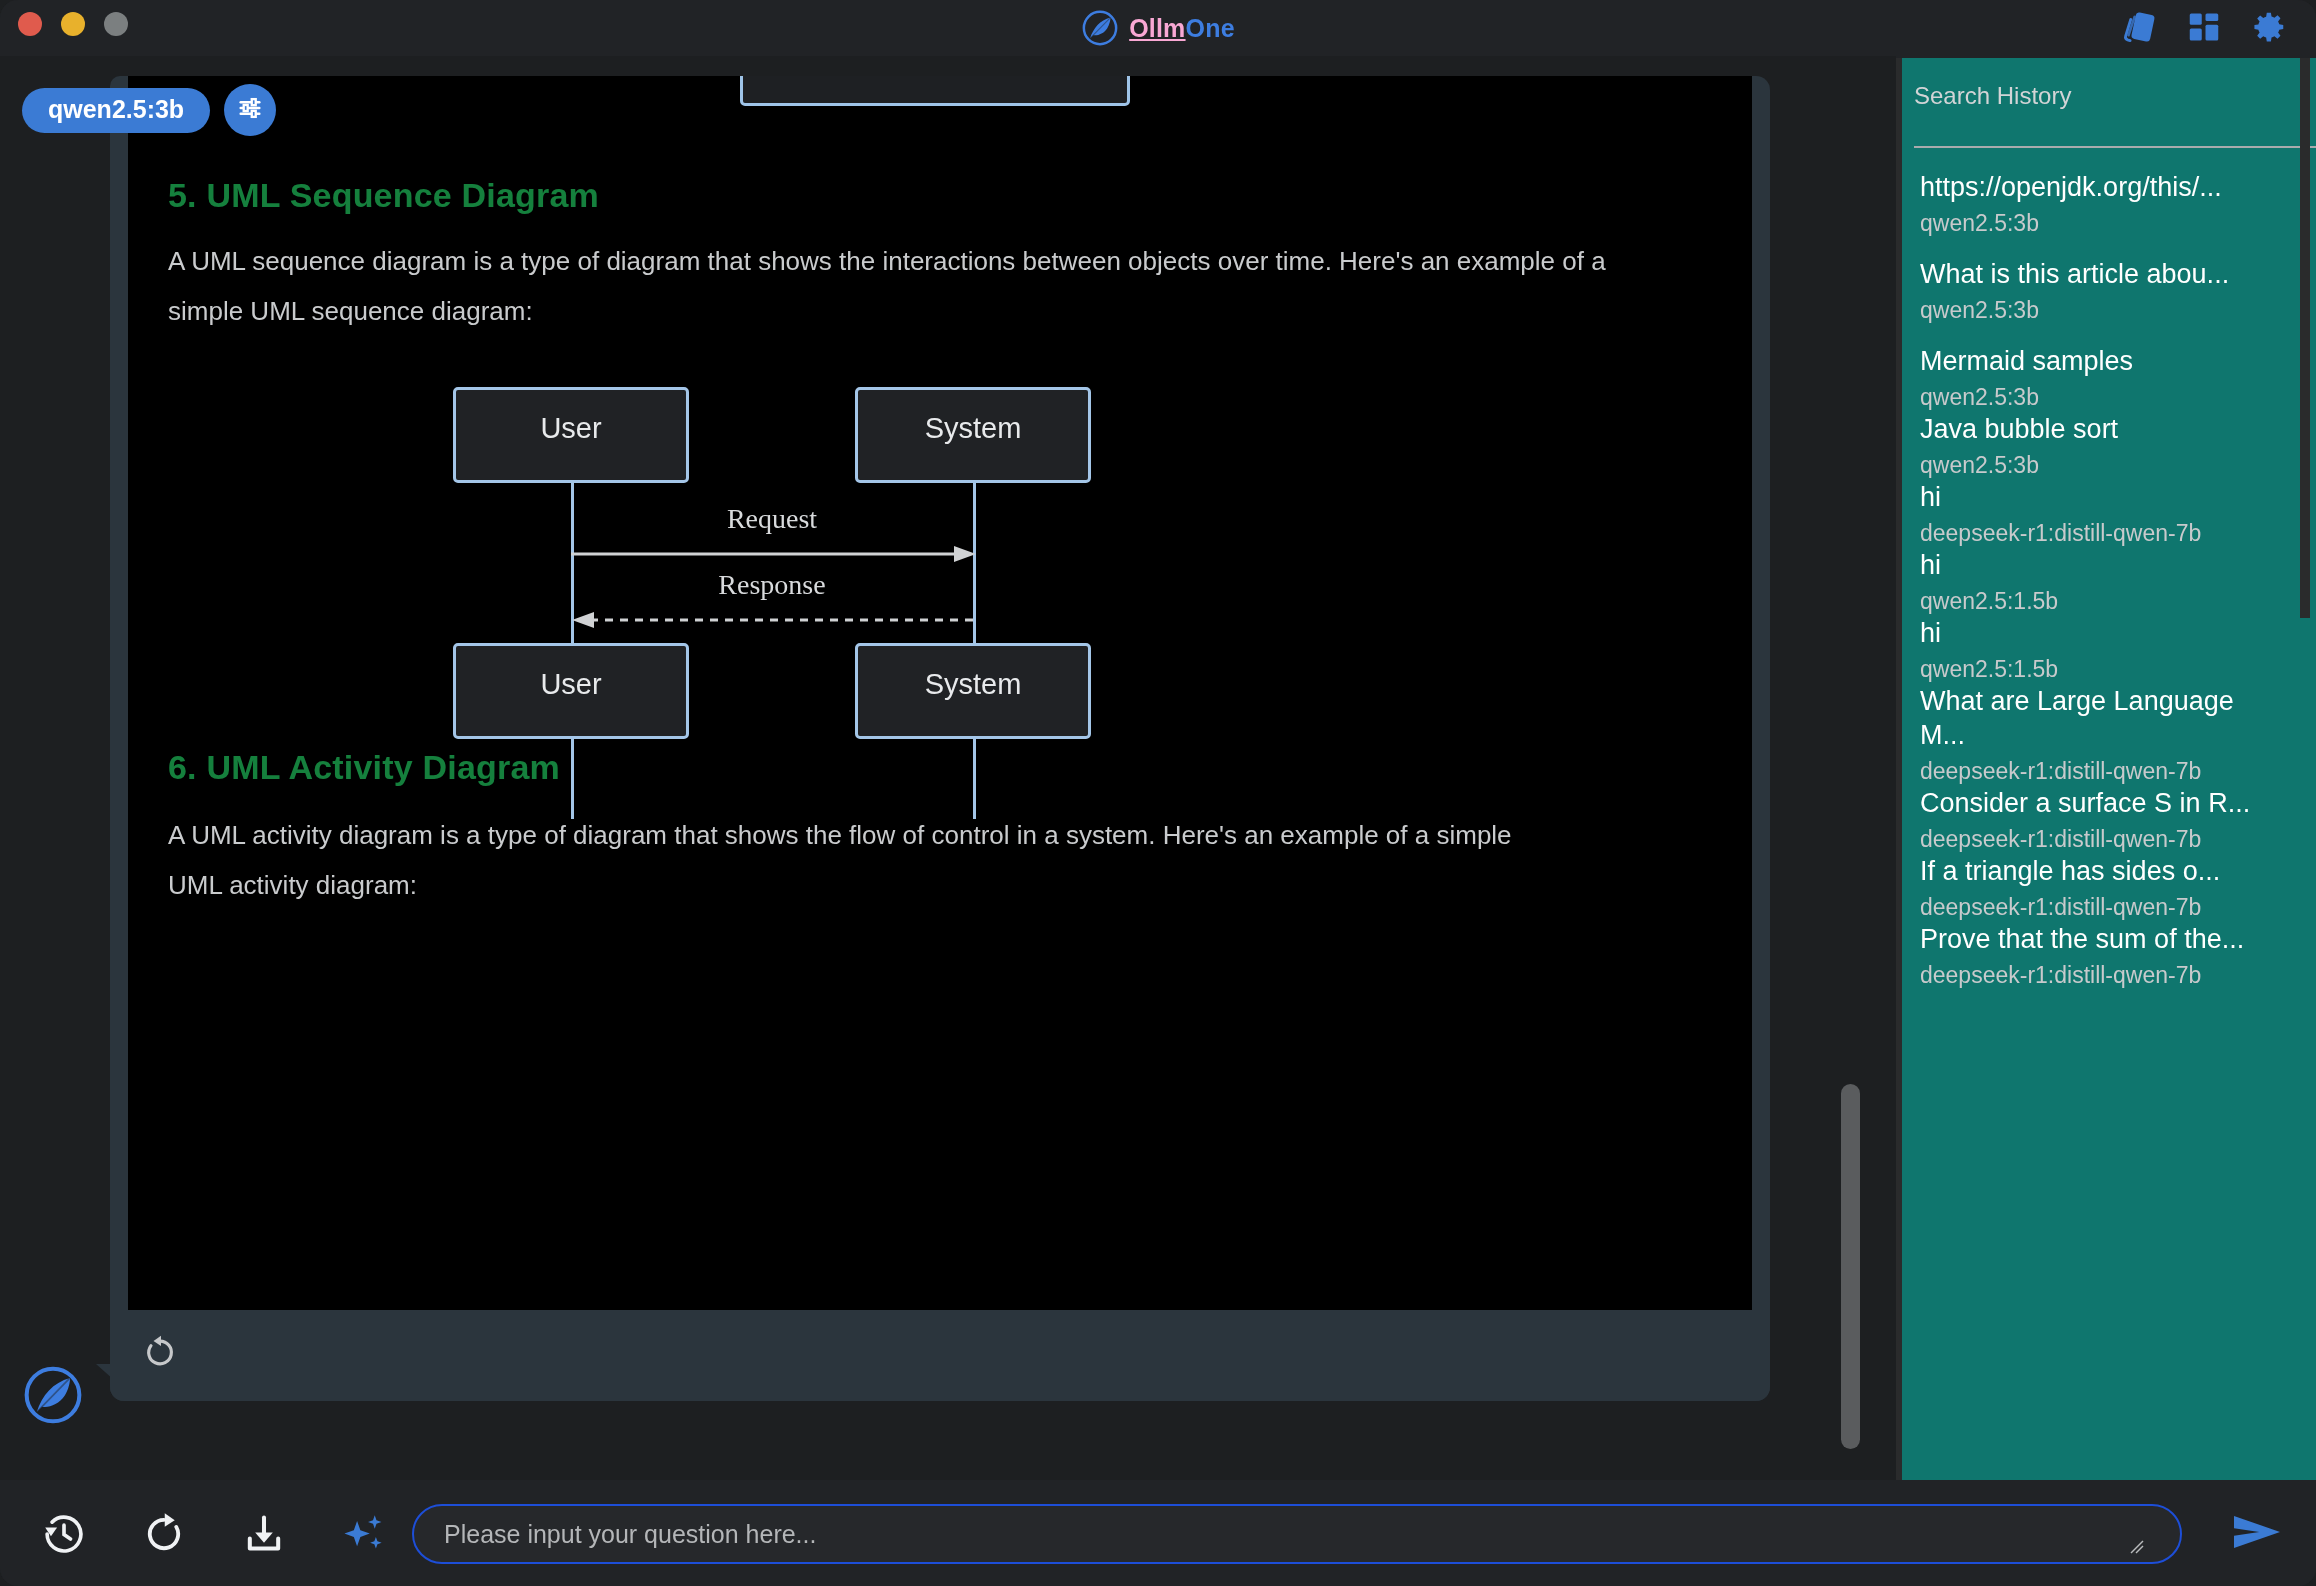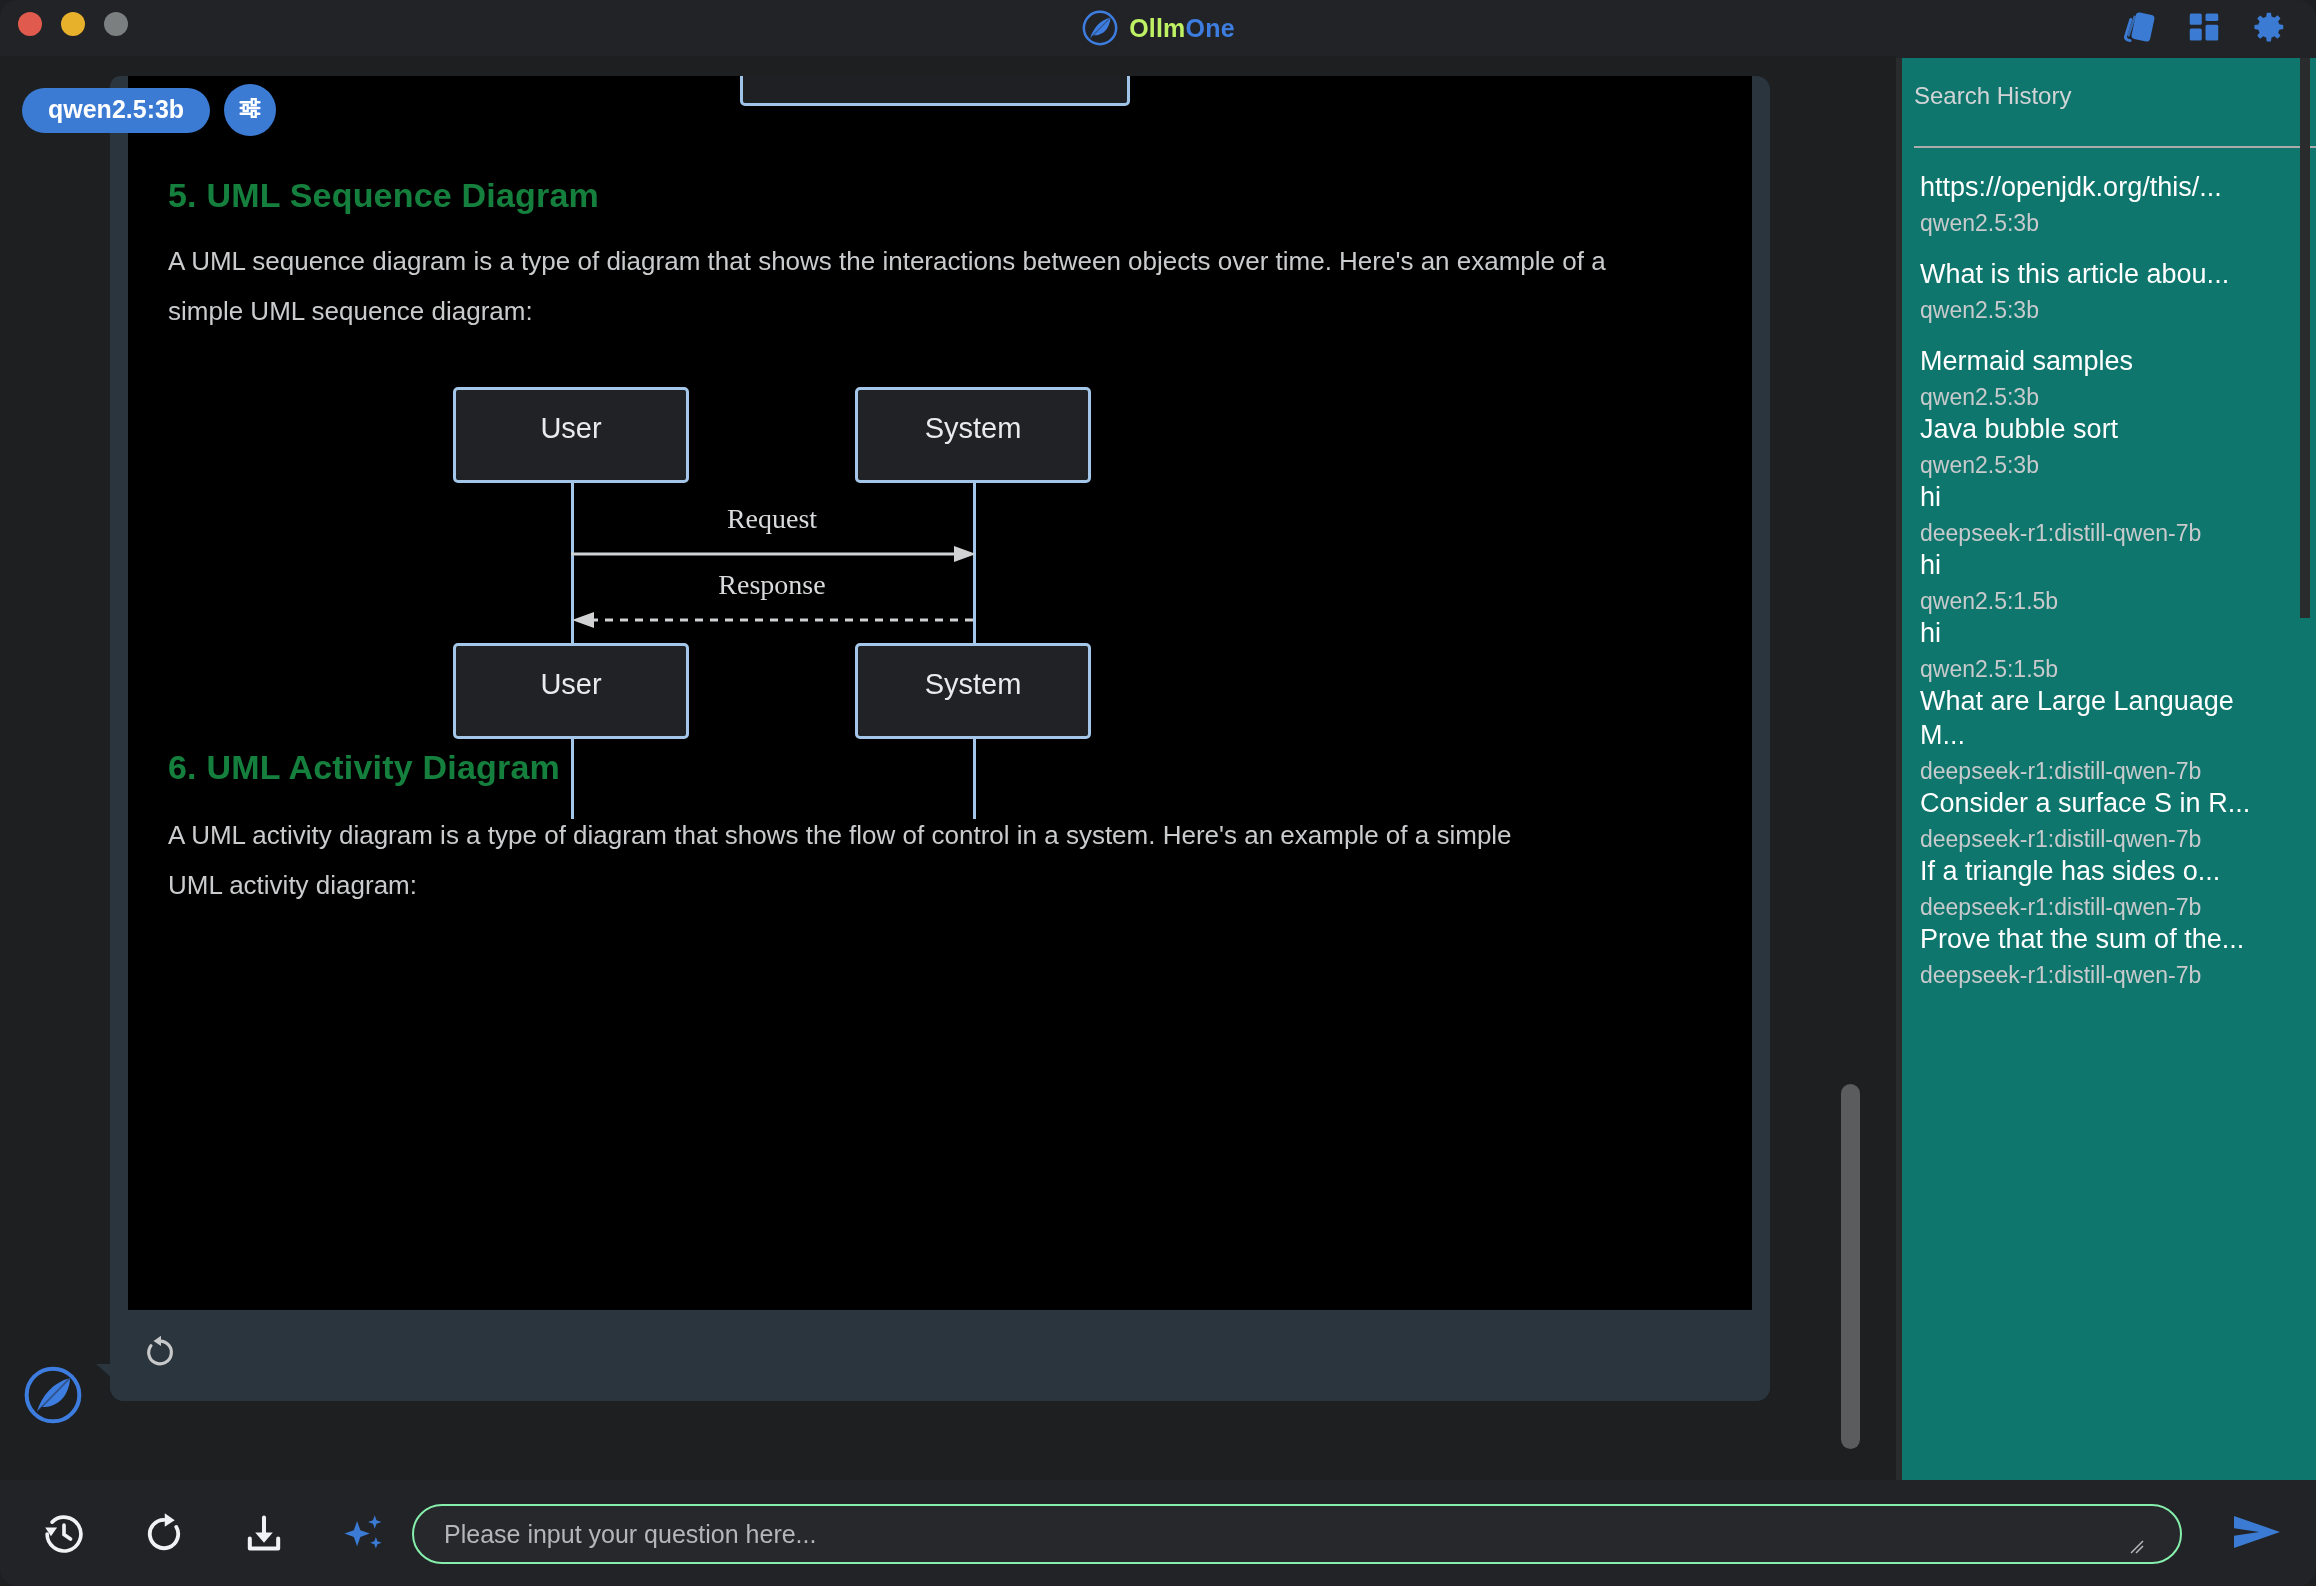--- a/index.html
+++ b/index.html
@@ -33,21 +33,21 @@
 
   .brand {
     position: absolute; left: 0; top: 0; width: 2316px; height: 56px;
     display: flex; align-items: center; justify-content: center; gap: 10px;
     pointer-events: none;
   }
   .brand-logo { width: 38px; height: 38px; display: block; }
   .brand-text {
     font-size: 25px; font-weight: bold; letter-spacing: .2px;
   }
-  .brand-text .b1 { color: #bef264; }
+  .brand-text .b1 { color: #f9a8d4; text-decoration: underline; }
   .brand-text .b2 { color: #3d7de0; }
 
   .tb-icons {
     position: absolute; right: 28px; top: 8px;
     display: flex; align-items: center; gap: 28px;
   }
   .tb-icons svg { display: block; }
 
   
   .chiprow {
@@ -213,21 +213,21 @@
     display: flex; align-items: center; gap: 48px;
   }
   .bb-btn { width: 52px; height: 52px; display: flex; align-items: center; justify-content: center; }
   .prompt-wrap {
     position: absolute; left: 412px; top: 24px;
     width: 1770px; height: 60px;
   }
   .prompt-input {
     width: 1770px; height: 60px;
     background: #26282b;
-    border: 2px solid #86efac;
+    border: 2px solid #1d4ed8;
     border-radius: 30px;
     color: #d4d6d8; font-size: 25px;
     font-family: "Liberation Sans", sans-serif;
     padding: 0 30px;
     outline: none;
   }
   .prompt-input::placeholder { color: #b4b6b8; }
   .resize-grip {
     position: absolute; right: 36px; bottom: 8px;
     width: 18px; height: 18px; pointer-events: none;

